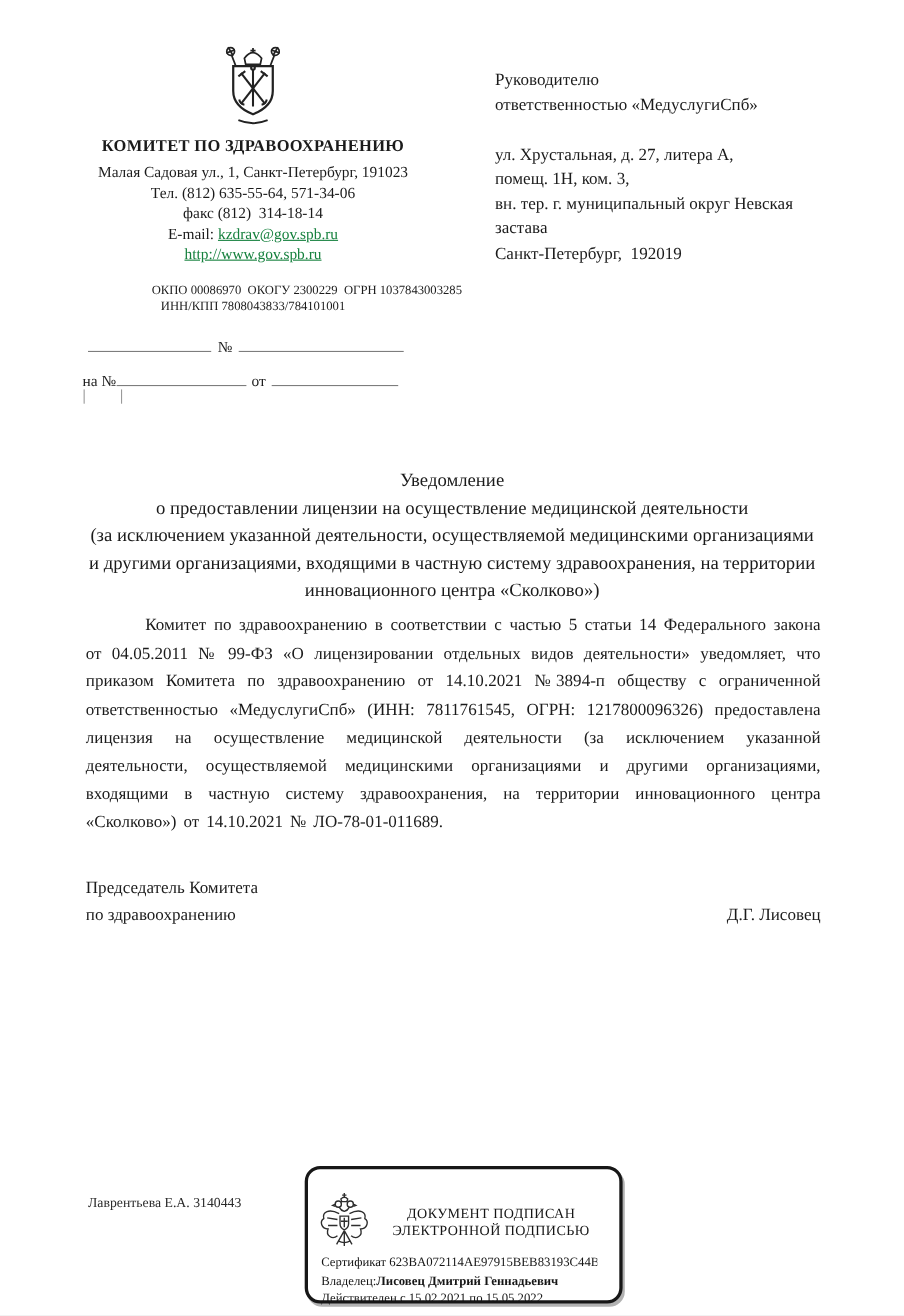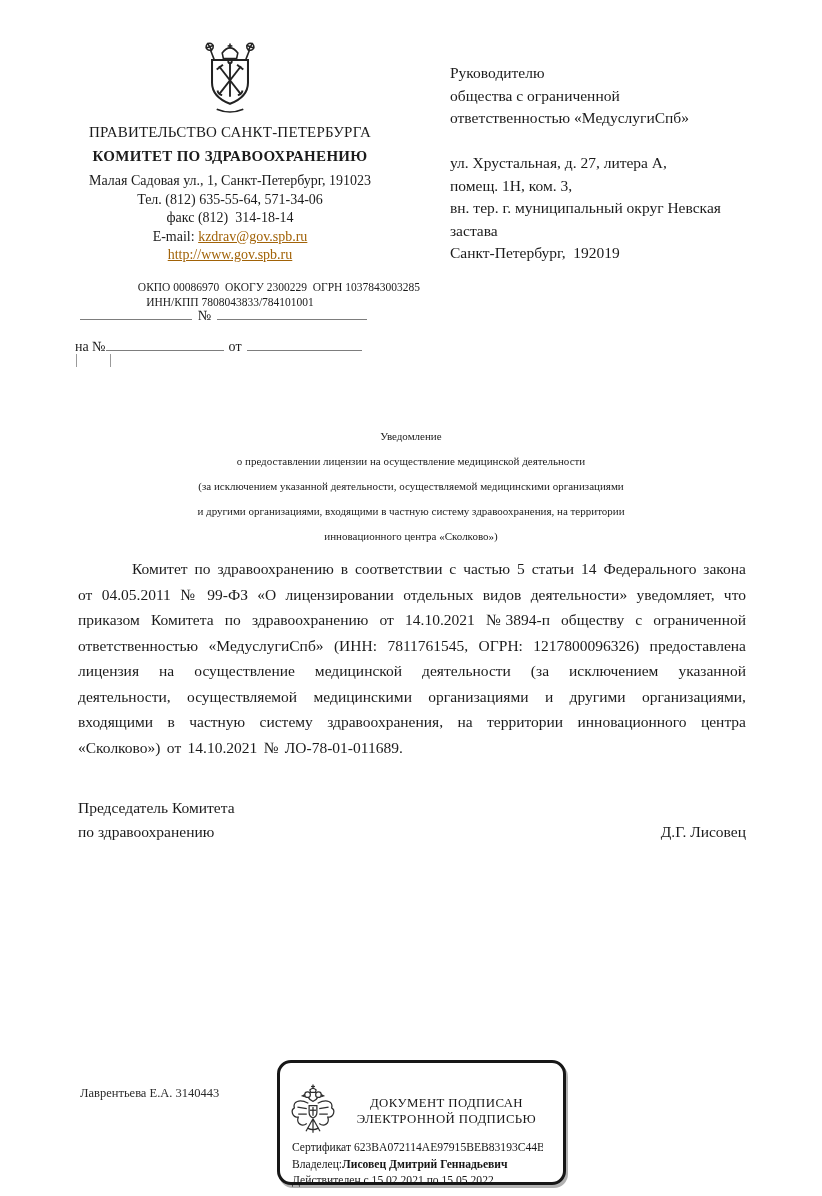--- a/index.html
+++ b/index.html
@@ -9,37 +9,37 @@
     font-family:"Liberation Serif","DejaVu Serif",serif;
     color:#1b1b1b; overflow:hidden;
   }
   
   .letterhead { position:absolute; left:40px; top:38px; width:380px; text-align:center; }
   .emblem { display:block; margin:0 auto; }
   .gov { margin-top:6px; font-size:15px; letter-spacing:.2px; white-space:pre-wrap; }
   .committee { margin-top:7px; font-size:15px; font-weight:bold; letter-spacing:.3px; white-space:pre-wrap; }
   .addr { font-size:14px; line-height:18.5px; white-space:pre-wrap; }
   .addr.first { margin-top:7px; }
-  .link { color:#a16207; text-decoration:underline; cursor:pointer;text-align:right; }
+  .link { color:#15803d; text-decoration:underline; cursor:pointer;text-align:right; }
   .codes { font-size:11.5px; line-height:15.5px; white-space:pre-wrap; }
   .codes.first { margin-top:15px;text-align:right; }
   
   .ref1 { position:absolute; left:80px; top:306px; font-size:14px; }
   .ref2 { position:absolute; left:75px; top:337px; font-size:14px; }
   .blank { display:inline-block; height:13px; border-bottom:1px solid #7d7d7d; vertical-align:baseline; }
   .ref1 .nosign { margin:0 6px; }
   .ref2 .ot { margin:0 5px 0 5px; }
   .tick { position:absolute; width:1px; height:13px; background:#9a9a9a; top:354px; }
   .tick.t1 { left:76px; }
   .tick.t2 { left:110px; }
   
   .recipient { position:absolute; left:450px; top:62px; width:345px; font-size:15.5px; line-height:22.5px; }
   .recipient .rline { min-height:22.5px; white-space:pre-wrap; }
   
-  .doc-title { position:absolute; left:40px; top:424px; width:742px; text-align:center; font-size:11px; line-height:25px; }
+  .doc-title { position:absolute; left:40px; top:424px; width:742px; text-align:center; font-size:17px; line-height:25px; }
   .doc-title .tline { white-space:pre-wrap; }
   
   .body-par {
     position:absolute; left:78px; top:556px; width:668px;
     font-size:15.5px; line-height:25.5px; text-align:justify;
     text-indent:54px; word-spacing:2.5px; margin:0;
   }
   
   .signature { position:absolute; left:78px; top:784px; width:668px; font-size:15.5px; line-height:24px;margin-top:12px; }
   .sig-row { display:flex; justify-content:space-between; }
@@ -87,21 +87,20 @@
         <line x1="38" y1="39" x2="46" y2="33"></line>
         <line x1="64" y1="33" x2="72" y2="39"></line>
         <path d="M65,72 q5,-1 6,-6"></path>
         <path d="M45,72 q-5,-1 -6,-6"></path>
         <line x1="55" y1="31" x2="55" y2="74"></line>
         <circle cx="55" cy="29" r="2.2"></circle>
       </g>
 
       <path d="M38,90 q17,7 34,0" stroke-width="2.2"></path>
     </svg>
-    <div class="gov">ПРАВИТЕЛЬСТВО САНКТ-ПЕТЕРБУРГА</div>
     <div class="committee">КОМИТЕТ ПО ЗДРАВООХРАНЕНИЮ</div>
     <div class="addr first">Малая Садовая ул., 1, Санкт-Петербург, 191023</div>
     <div class="addr">Тел. (812) 635-55-64, 571-34-06</div>
     <div class="addr">факс (812)  314-18-14</div>
     <div class="addr"><span>E-mail: </span><span class="link">kzdrav@gov.spb.ru</span></div>
     <div class="addr"><span class="link">http://www.gov.spb.ru</span></div>
     <div class="codes first">ОКПО 00086970  ОКОГУ 2300229  ОГРН 1037843003285</div>
     <div class="codes">ИНН/КПП 7808043833/784101001</div>
   </div>
 
@@ -109,21 +108,20 @@
     <span class="blank" style="width:112px"></span><span class="nosign">№</span><span class="blank" style="width:150px"></span>
   </div>
   <div class="ref2">
     <span>на №</span><span class="blank" style="width:118px"></span><span class="ot">от</span><span class="blank" style="width:115px"></span>
   </div>
   <div class="tick t1"></div>
   <div class="tick t2"></div>
 
   <div class="recipient">
     <div class="rline">Руководителю</div>
-    <div class="rline">общества с ограниченной</div>
     <div class="rline">ответственностью «МедуслугиСпб»</div>
     <div class="rline"></div>
     <div class="rline">ул. Хрустальная, д. 27, литера А,</div>
     <div class="rline">помещ. 1Н, ком. 3,</div>
     <div class="rline">вн. тер. г. муниципальный округ Невская</div>
     <div class="rline">застава</div>
     <div class="rline">Санкт-Петербург,  192019</div>
   </div>
 
   <div class="doc-title">

